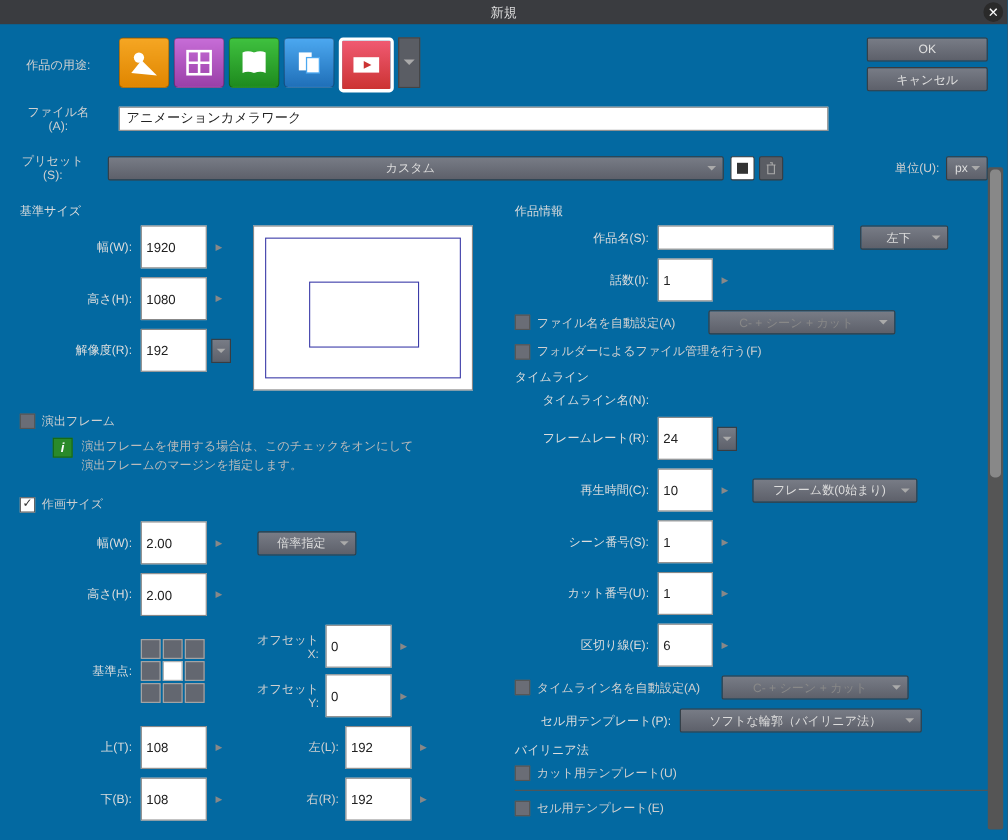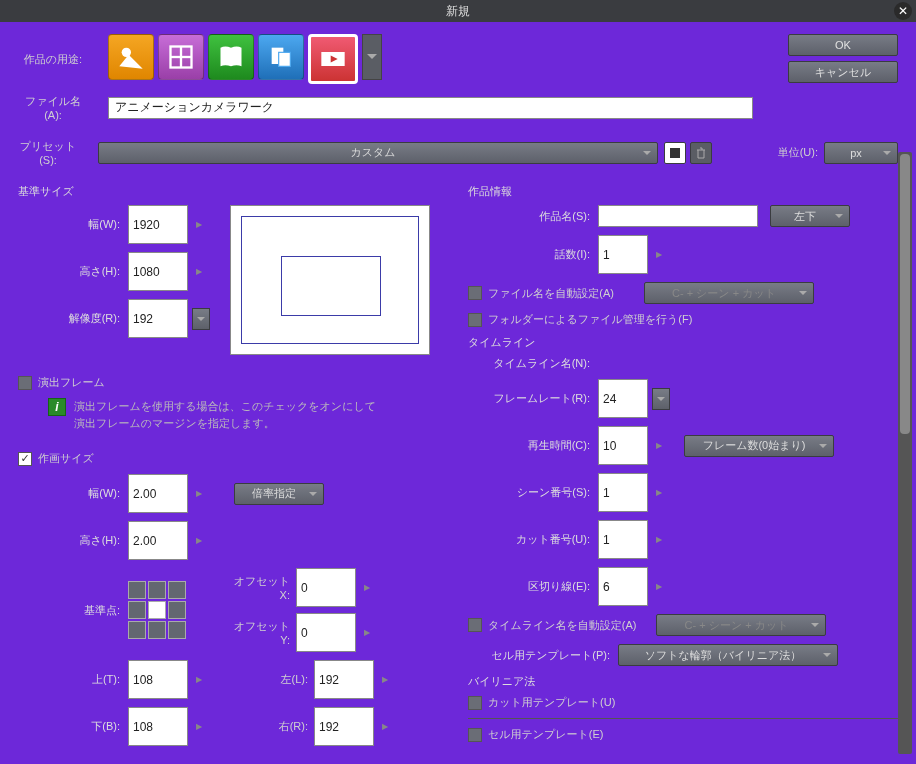--- a/index.html
+++ b/index.html
@@ -1,17 +1,17 @@
 <!DOCTYPE html>
 <html><head>
 <meta charset="utf-8">
 <style>
 * { box-sizing: border-box; margin: 0; padding: 0; font-family: "Meiryo", "MS PGothic", sans-serif; }
 body { background: #4a4d53; width: 916px; height: 764px; overflow: hidden; font-size: 11px; color: #d0d0d0; }
-.dialog { background: #6d28d9; width: 916px; height: 764px; position: relative; }
+.dialog { background: #0369a1; width: 916px; height: 764px; position: relative; }
 .titlebar { background: #3a3c40; height: 22px; display: flex; align-items: center; justify-content: center; position: relative; }
 .titlebar .title { color: #ddd; font-size: 12px; }
 .close-btn { position: absolute; right: 4px; top: 2px; width: 18px; height: 18px; border-radius: 50%; background: #2a2a2a; color: #fff; display: flex; align-items: center; justify-content: center; cursor: pointer; font-size: 12px; }
 .content { padding: 12px 18px; position: relative; height: calc(100% - 22px); }
 .row { display: flex; align-items: center; margin-bottom: 10px; }
 .label-col { width: 90px; text-align: center; padding-right: 20px; color: #d0d0d0; font-size: 11px; }
 .purpose-icons { display: flex; gap: 4px; }
 .icon-tile { width: 46px; height: 46px; border-radius: 4px; display: flex; align-items: center; justify-content: center; border: 1px solid rgba(0,0,0,0.3); cursor: pointer; }
 .icon-tile svg { width: 28px; height: 28px; }
 .tile-orange { background: linear-gradient(#f5a623,#e08600); }
@@ -19,21 +19,21 @@
 .tile-green { background: linear-gradient(#3fc13f,#1e8a1e); }
 .tile-blue { background: linear-gradient(#4ca8f0,#1f6fb8); }
 .tile-red { background: linear-gradient(#f05a72,#c33); border: 3px solid #fff; width: 50px; height: 50px; }
 .drop-arrow { width: 20px; height: 46px; background: #5a5d64; border: 1px solid #444; display: flex; align-items: center; justify-content: center; cursor: pointer; }
 .drop-arrow::after { content: ""; border: 5px solid transparent; border-top-color: #aaa; margin-top: 4px; }
 .btn-panel { position: absolute; right: 18px; top: 12px; width: 110px; }
 .std-btn { width: 110px; height: 22px; background: linear-gradient(#787c86,#5d606a); border: 1px solid #3a3c40; color: #e0e0e0; font-size: 11px; margin-bottom: 5px; cursor: pointer; border-radius: 2px; }
 .text-input { height: 22px; background: #fff; border: 1px solid #888; padding: 0 6px; color: #222; font-size: 12px; }
 .select { height: 22px; background: linear-gradient(#787c86,#5d606a); border: 1px solid #3a3c40; color: #ddd; padding: 0 18px 0 8px; position: relative; cursor: pointer; display: flex; align-items: center; justify-content: center; border-radius: 2px; }
 .select::after { content: ""; position: absolute; right: 6px; top: 8px; border: 4px solid transparent; border-top-color: #aaa; }
-.small-select { width: 74px; }
+.small-select { width: 38px; }
 .icon-btn { width: 22px; height: 22px; background: #5a5d64; border: 1px solid #3a3c40; display: inline-flex; align-items: center; justify-content: center; cursor: pointer; border-radius: 2px; }
 .columns { display: flex; gap: 20px; }
 .col { flex: 1; }
 .section-head { color: #ddd; font-size: 11px; margin: 8px 0 6px 0; }
 .frow { display: flex; align-items: center; margin-bottom: 8px; }
 .flabel { width: 110px; text-align: right; padding-right: 8px; color: #ddd; font-size: 11px; }
 .num-input { width: 60px; height: 39px; background: #fff; border: 1px solid #888; padding: 0 4px; color: #222; font-size: 12px; }
 .spin { width: 10px; margin-left: 6px; display: flex; align-items: center; justify-content: center; cursor: pointer; color: #aaa; }
 .spin::before { content: "▶"; font-size: 8px; color: #888; }
 .mini-drop { width: 18px; height: 22px; background: linear-gradient(#787c86,#5d606a); border: 1px solid #3a3c40; margin-left: 4px; cursor: pointer; display: flex; align-items: center; justify-content: center; }
@@ -233,21 +233,21 @@
             <input class="num-input" value="192" style="">
             <div class="spin"></div>
         </div>
       </div>
 
       <div class="col">
         <div class="section-head">作品情報</div>
         <div class="frow">
           <div class="flabel" style="width:130px">作品名(S):</div>
           <input class="text-input" style="width: 160px;" value="">
-          <div class="select" style="width:80px;margin-left:12px">
+          <div class="select" style="width:80px;margin-left:24px">
               <span>左下</span>
             </div>
         </div>
         <div class="frow">
             <div class="flabel" style="width:130px">話数(I):</div>
             <input class="num-input" style="width: 50px;" value="1">
             <div class="spin"></div>
           </div>
         <div class="frow">
           <span class="checkbox unchecked-gray"></span>

